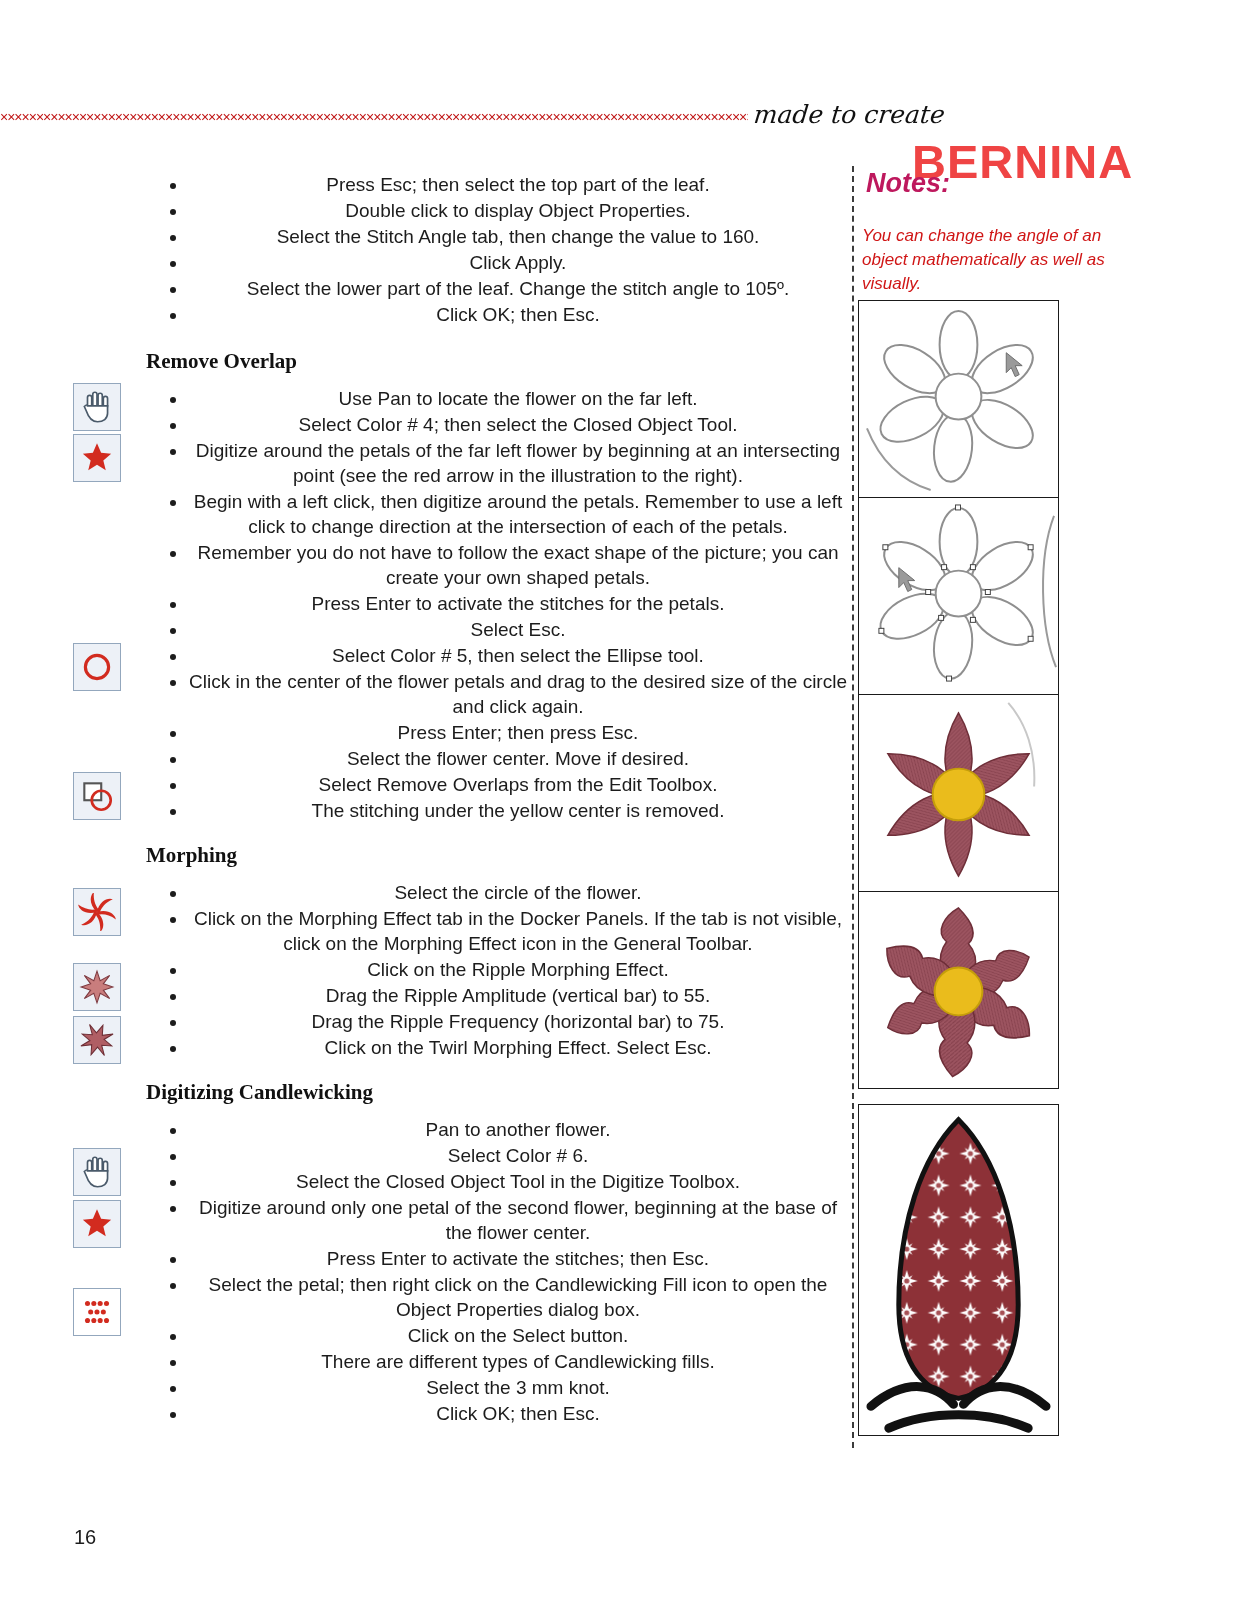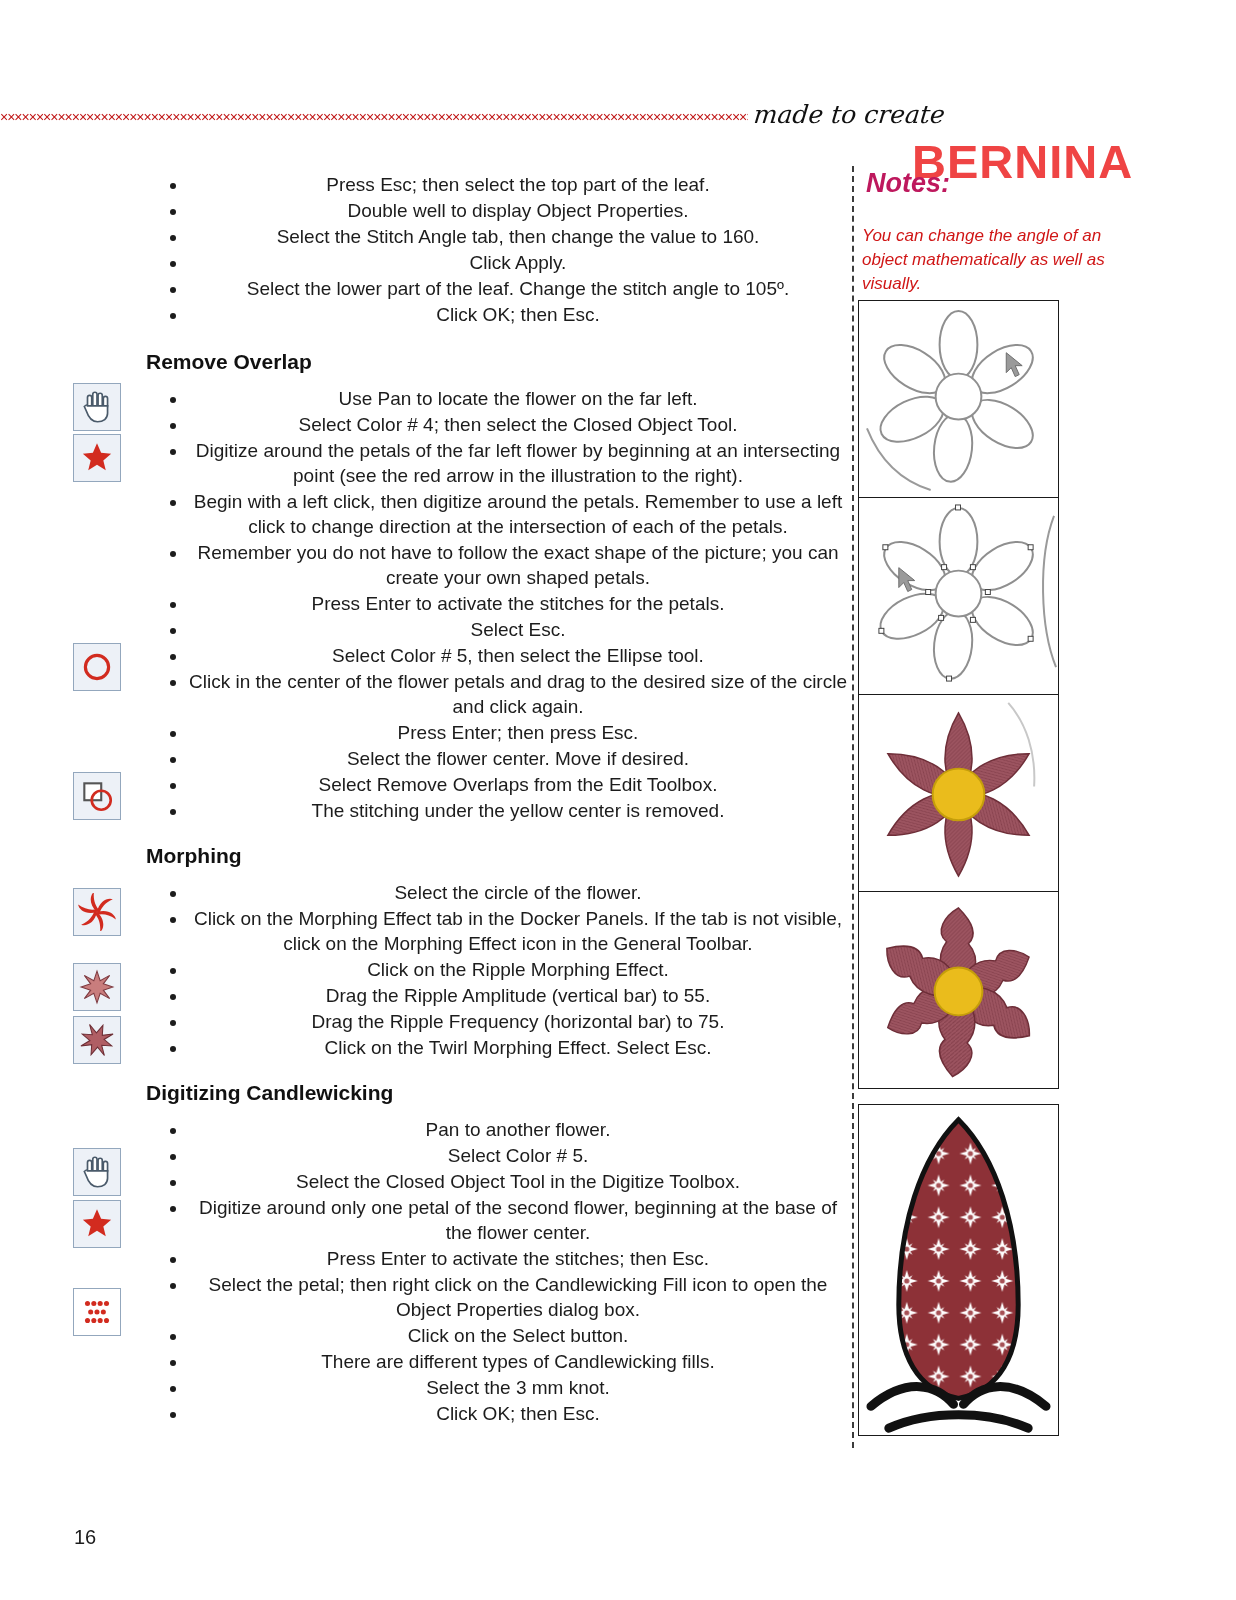--- a/index.html
+++ b/index.html
@@ -34,20 +34,21 @@
   
   .content {
     position: absolute; left: 146px; top: 160px; width: 714px;
     font-size: 19px; line-height: 25px;
   }
   .bullets { margin: 12px; padding-left: 30px; list-style: disc outside; text-align: center; }
   .bullets li { margin: 0 0 1px 0; }
   .section-title {
     font-size: 21px; font-weight: bold; color: #111;
     margin: 22px 0 8px 0;
+    font-family: Liberation Serif, serif;
   }
   .section-title.tight { margin-top: 20px; }
   
   .micon {
     position: absolute; left: 73px; width: 48px; height: 48px;
     background: #edf1f7; border: 1px solid #93a7bd;
     display: flex; align-items: center; justify-content: center;
   }
   .micon svg { width: 38px; height: 38px; display: block; }
   
@@ -90,21 +91,21 @@
 <div class="page">
 
   <div class="stitch-border">××××××××××××××××××××××××××××××××××××××××××××××××××××××××××××××××××××××××××××××××××××××××××××××××××××××××××××××××××××××××××××××××××</div>
   <div class="tagline">made to create</div>
   <div class="brand">BERNINA</div>
 
   <div class="content">
     <ul class="bullets">
 
     <li>Press Esc; then select the top part of the leaf.</li>
-        <li>Double well to display Object Properties.</li>
+        <li>Double click to display Object Properties.</li>
         <li>Select the Stitch Angle tab, then change the value to 160.</li>
         <li>Click Apply.</li>
         <li>Select the lower part of the leaf. Change the stitch angle to 105º.</li>
         <li>Click OK; then Esc.</li>
       </ul>
 
     <h2 class="section-title">Remove Overlap</h2>
     <ul class="bullets">
 
     <li>Use Pan to locate the flower on the far left.</li>
@@ -130,21 +131,21 @@
         <li>Click on the Ripple Morphing Effect.</li>
         <li>Drag the Ripple Amplitude (vertical bar) to 55.</li>
         <li>Drag the Ripple Frequency (horizontal bar) to 75.</li>
         <li>Click on the Twirl Morphing Effect. Select Esc.</li>
       </ul>
 
     <h2 class="section-title tight">Digitizing Candlewicking</h2>
     <ul class="bullets">
 
     <li>Pan to another flower.</li>
-        <li>Select Color # 5.</li>
+        <li>Select Color # 6.</li>
         <li>Select the Closed Object Tool in the Digitize Toolbox.</li>
         <li>Digitize around only one petal of the second flower, beginning at the base of the flower center.</li>
         <li>Press Enter to activate the stitches; then Esc.</li>
         <li>Select the petal; then right click on the Candlewicking Fill icon to open the Object Properties dialog box.</li>
         <li>Click on the Select button.</li>
         <li>There are different types of Candlewicking fills.</li>
         <li>Select the 3 mm knot.</li>
         <li>Click OK; then Esc.</li>
       </ul>
   </div>

